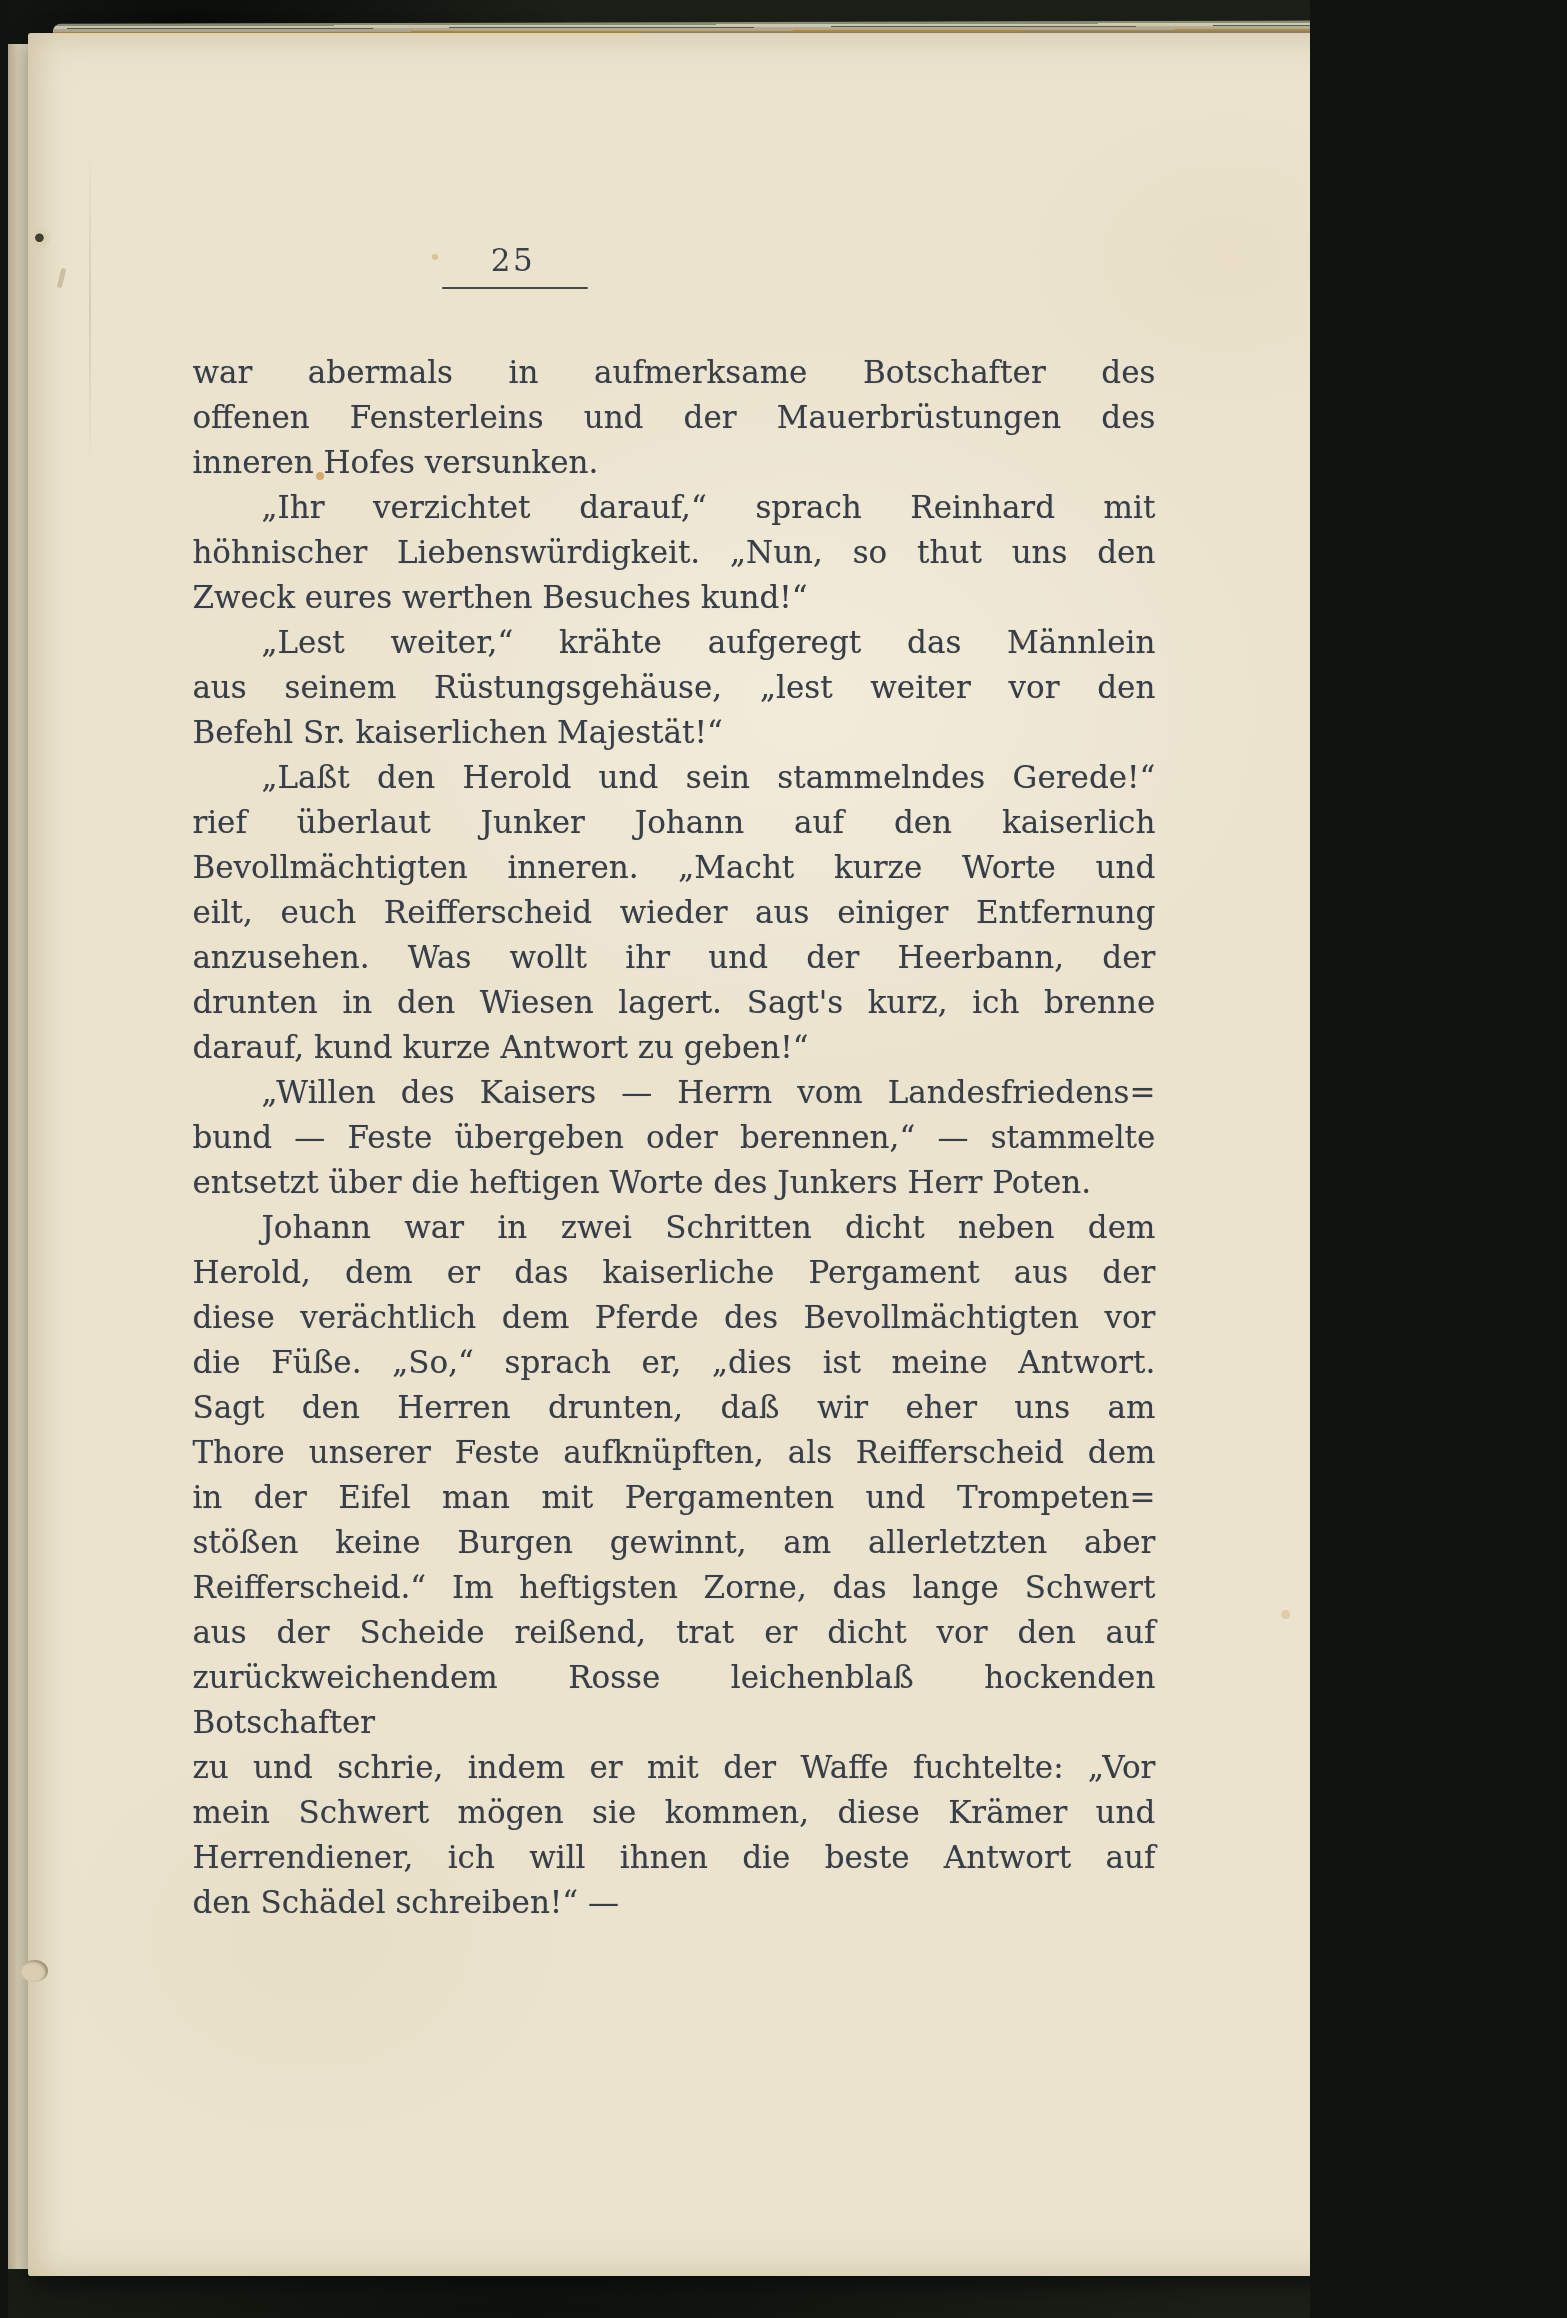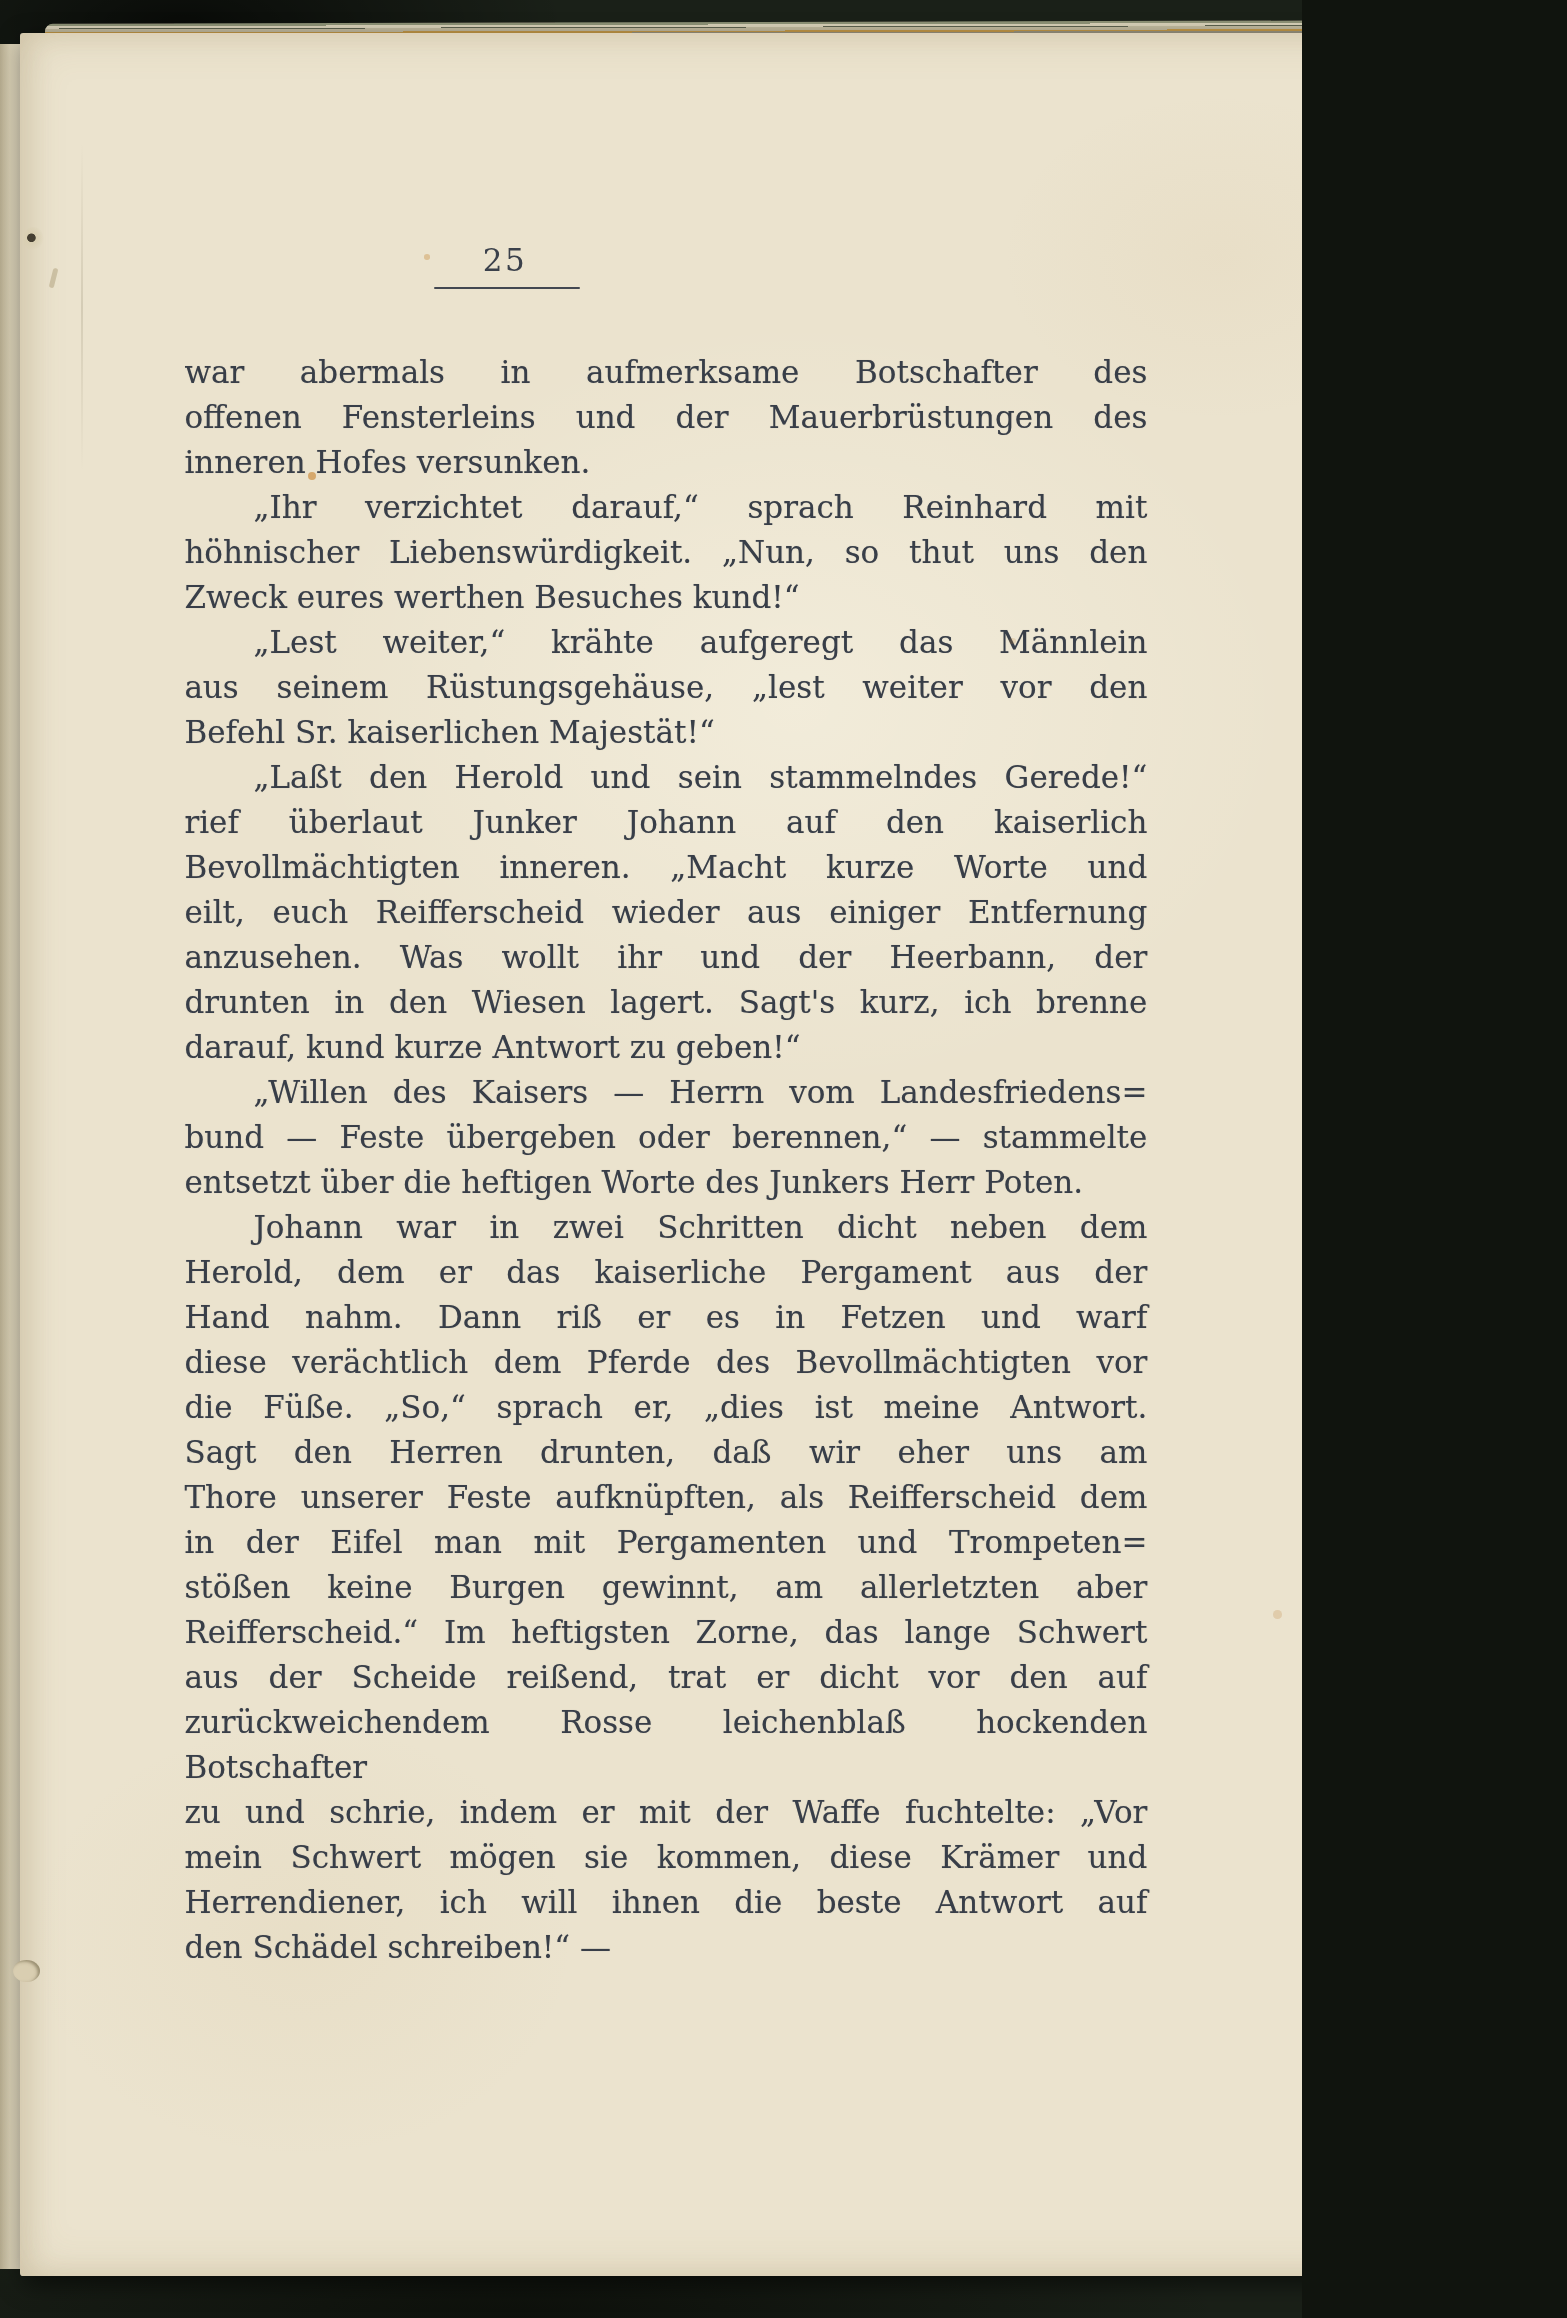--- a/index.html
+++ b/index.html
@@ -1,18 +1,19 @@
 <!DOCTYPE html>
 <html style="font-size:12.5px"><head>
 <meta charset="utf-8">
 <style>
   html,body{margin:0;padding:0;background:#10140e;}
   #canvas{
     position:relative;width:1302px;height:2319px;overflow:hidden;
     font-family:"DejaVu Serif", serif;
+    margin-left:8px;
   }
   
   .cover{
     position:absolute;inset:0;
     background-color:#1a2018;
     background-image:
       radial-gradient(ellipse 549px 204px at 14% 1%, rgba(0,0,0,0.65), transparent 70%),
       radial-gradient(ellipse 705px 470px at 99% 20%, rgba(62,78,54,0.35), transparent 72%),
       radial-gradient(ellipse 392px 705px at 99% 70%, rgba(48,62,42,0.40), transparent 70%),
       radial-gradient(ellipse 941px 235px at 40% 100%, rgba(8,10,6,0.70), transparent 75%),
@@ -134,21 +135,20 @@
           <div class="line last">darauf, kund kurze Antwort zu geben!“</div>
         </div>
         <div class="paragraph">
           <div class="line indent">„Willen des Kaisers — Herrn vom Landesfriedens=</div>
           <div class="line">bund — Feste übergeben oder berennen,“ — stammelte</div>
           <div class="line last">entsetzt über die heftigen Worte des Junkers Herr Poten.</div>
         </div>
         <div class="paragraph">
           <div class="line indent">Johann war in zwei Schritten dicht neben dem</div>
           <div class="line">Herold, dem er das kaiserliche Pergament aus der</div>
-          <div class="line">Hand nahm. Dann riß er es in Fetzen und warf</div>
           <div class="line">diese verächtlich dem Pferde des Bevollmächtigten vor</div>
           <div class="line">die Füße. „So,“ sprach er, „dies ist meine Antwort.</div>
           <div class="line">Sagt den Herren drunten, daß wir eher uns am</div>
           <div class="line">Thore unserer Feste aufknüpften, als Reifferscheid dem</div>
           <div class="line">in der Eifel man mit Pergamenten und Trompeten=</div>
           <div class="line">stößen keine Burgen gewinnt, am allerletzten aber</div>
           <div class="line">Reifferscheid.“ Im heftigsten Zorne, das lange Schwert</div>
           <div class="line">aus der Scheide reißend, trat er dicht vor den auf</div>
           <div class="line">zurückweichendem Rosse leichenblaß hockenden Botschafter</div>
           <div class="line">zu und schrie, indem er mit der Waffe fuchtelte: „Vor</div>

